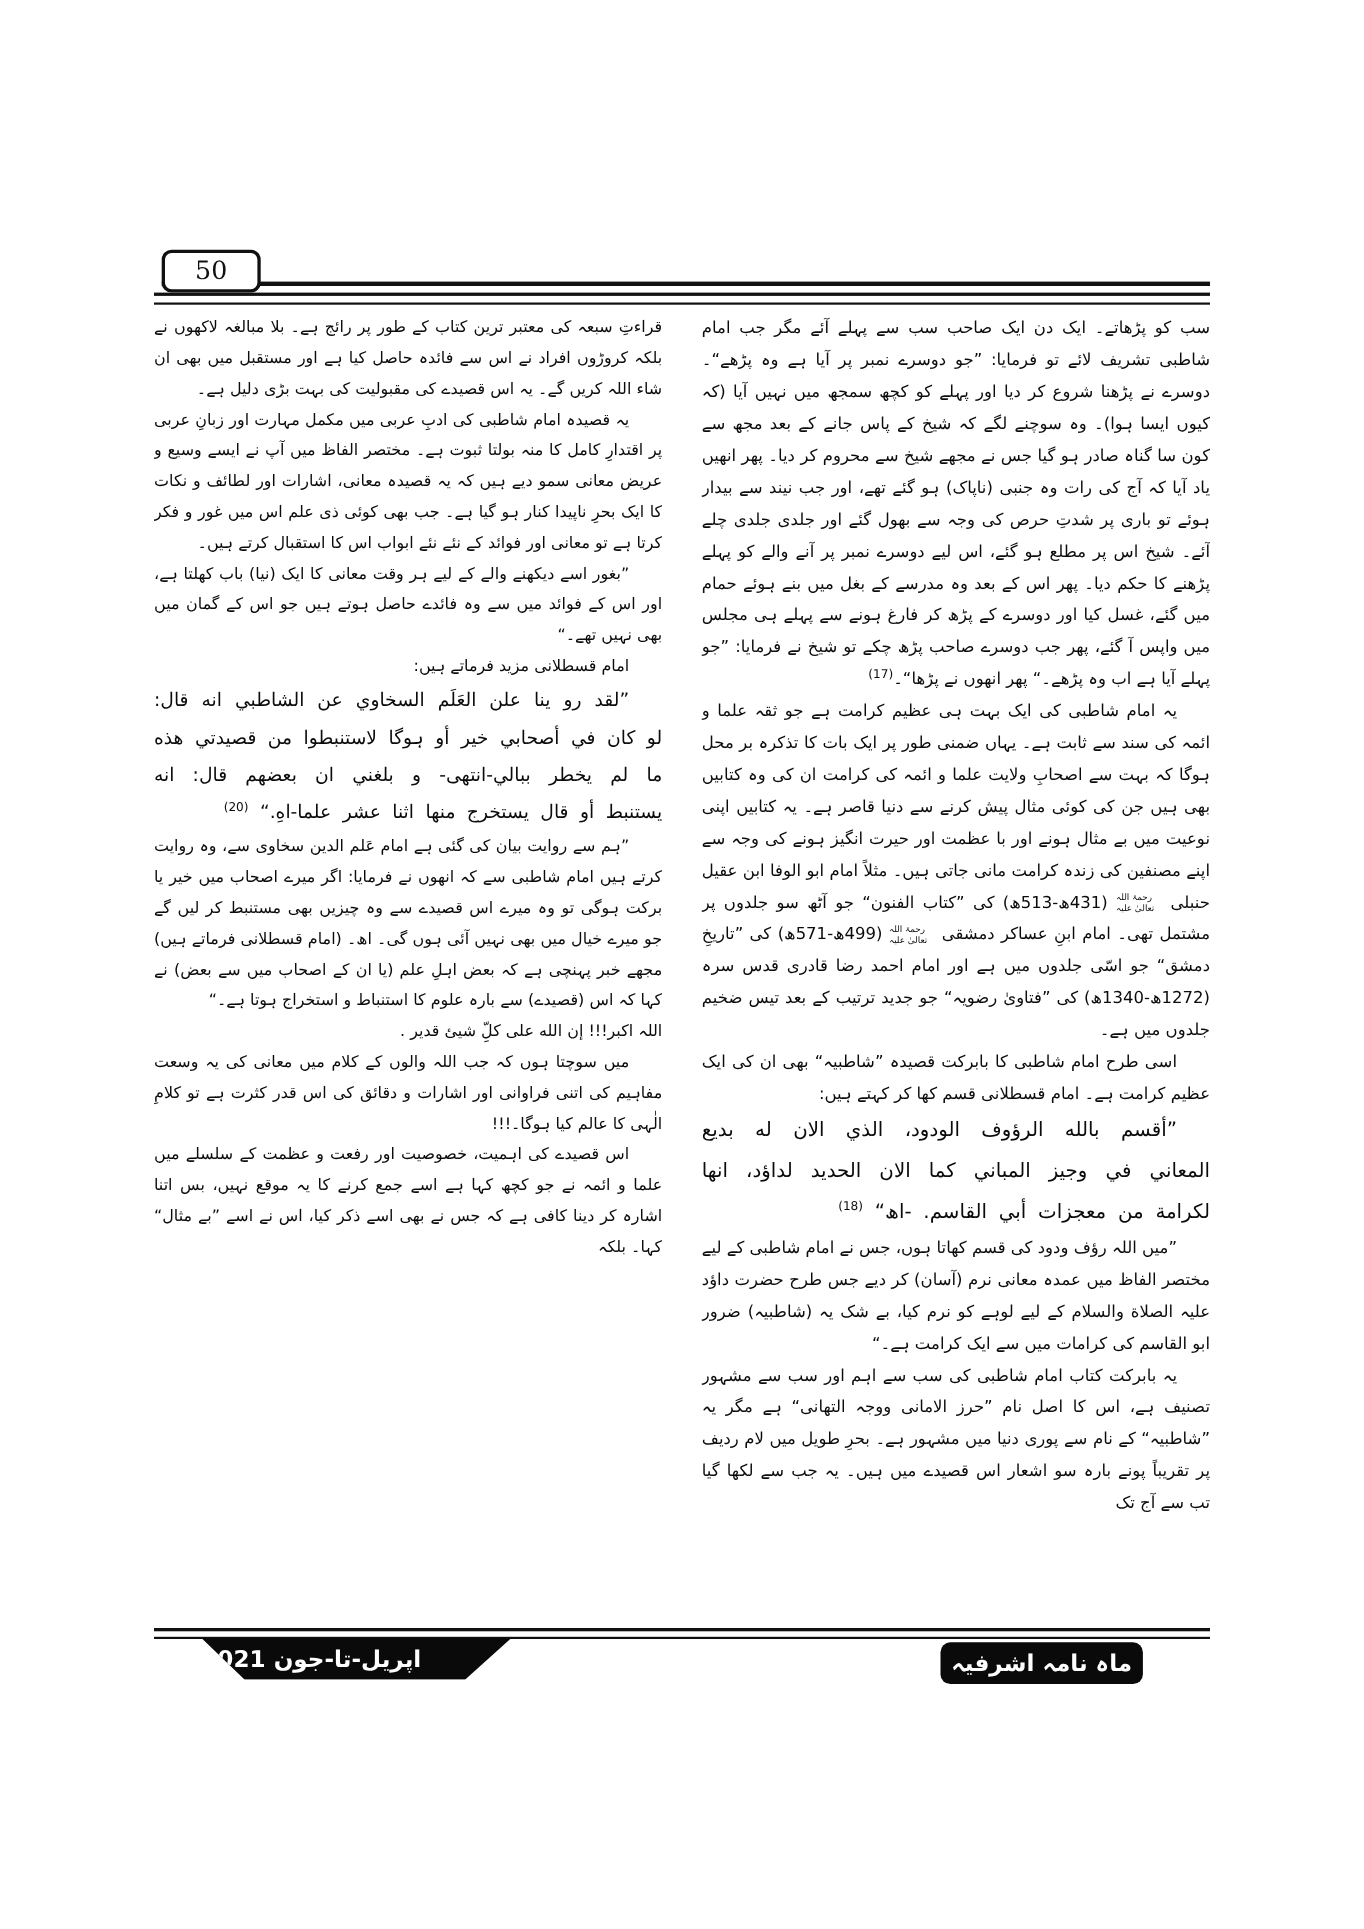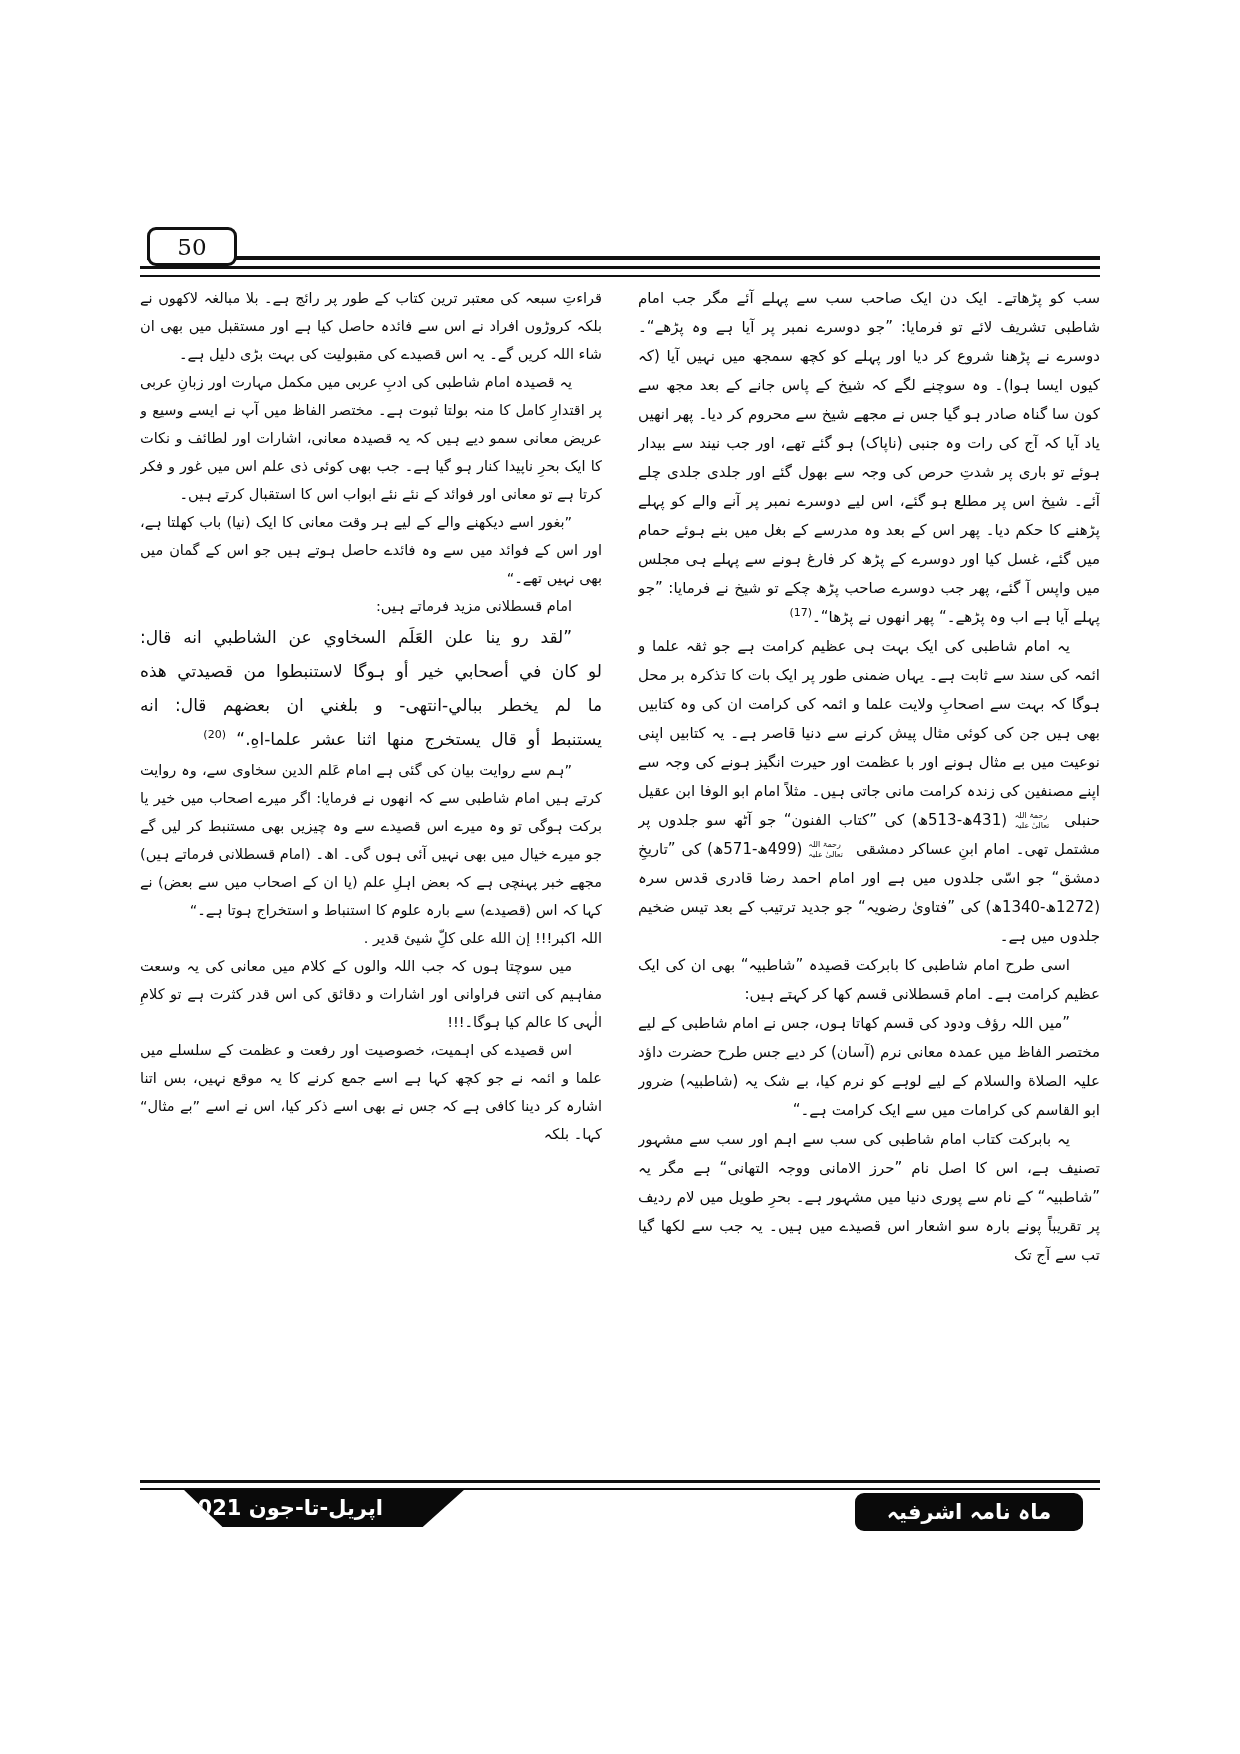--- a/index.html
+++ b/index.html
@@ -63,41 +63,42 @@
   }
   .issue-banner{
     position:absolute;left:183px;top:1489px;width:282px;height:38px;
     background:#0a0a0a;
     -webkit-clip-path:polygon(0 0,100% 0,85% 100%,14% 100%);
     clip-path:polygon(0 0,100% 0,85% 100%,14% 100%);
     color:#fff;display:flex;align-items:center;justify-content:flex-end;
     font-size:21px;font-weight:bold;direction:rtl;
   }
   .magazine-badge{
-    position:absolute;left:855px;top:1493px;width:228px;height:38px;
+    position:absolute;left:855px;top:1493px;width:184px;height:38px;
     background:#0a0a0a;border-radius:9px;
     color:#fff;display:flex;align-items:center;justify-content:center;
     font-size:21px;font-weight:bold;direction:rtl;
   }
 </style>
 </head>
 <body>
 
 <div class="page">
 
   <div class="header-mid-rule"></div>
   <div class="header-double-rule"></div>
   <div class="pagenum-box">
     <span>50</span>
   </div>
 
   <section class="col col-right">
     <p class="flush"><span>سب کو پڑھاتے۔ ایک دن ایک صاحب سب سے پہلے آئے مگر جب امام شاطبی تشریف لائے تو فرمایا: ”جو دوسرے نمبر پر آیا ہے وہ پڑھے“۔ دوسرے نے پڑھنا شروع کر دیا اور پہلے کو کچھ سمجھ میں نہیں آیا (کہ کیوں ایسا ہوا)۔ وہ سوچنے لگے کہ شیخ کے پاس جانے کے بعد مجھ سے کون سا گناہ صادر ہو گیا جس نے مجھے شیخ سے محروم کر دیا۔ پھر انھیں یاد آیا کہ آج کی رات وہ جنبی (ناپاک) ہو گئے تھے، اور جب نیند سے بیدار ہوئے تو باری پر شدتِ حرص کی وجہ سے بھول گئے اور جلدی جلدی چلے آئے۔ شیخ اس پر مطلع ہو گئے، اس لیے دوسرے نمبر پر آنے والے کو پہلے پڑھنے کا حکم دیا۔ پھر اس کے بعد وہ مدرسے کے بغل میں بنے ہوئے حمام میں گئے، غسل کیا اور دوسرے کے پڑھ کر فارغ ہونے سے پہلے ہی مجلس میں واپس آ گئے، پھر جب دوسرے صاحب پڑھ چکے تو شیخ نے فرمایا: ”جو پہلے آیا ہے اب وہ پڑھے۔“ پھر انھوں نے پڑھا“۔</span><sup class="footnote">(17)</sup></p>
     <p class="para"><span>یہ امام شاطبی کی ایک بہت ہی عظیم کرامت ہے جو ثقہ علما و ائمہ کی سند سے ثابت ہے۔ یہاں ضمنی طور پر ایک بات کا تذکرہ بر محل ہوگا کہ بہت سے اصحابِ ولایت علما و ائمہ کی کرامت ان کی وہ کتابیں بھی ہیں جن کی کوئی مثال پیش کرنے سے دنیا قاصر ہے۔ یہ کتابیں اپنی نوعیت میں بے مثال ہونے اور با عظمت اور حیرت انگیز ہونے کی وجہ سے اپنے مصنفین کی زندہ کرامت مانی جاتی ہیں۔ مثلاً امام ابو الوفا ابن عقیل حنبلی </span><span class="seal">رحمۃ اللہ تعالیٰ علیہ</span><span> (431ھ-513ھ) کی ”کتاب الفنون“ جو آٹھ سو جلدوں پر مشتمل تھی۔ امام ابنِ عساکر دمشقی </span><span class="seal">رحمۃ اللہ تعالیٰ علیہ</span><span> (499ھ-571ھ) کی ”تاریخِ دمشق“ جو اسّی جلدوں میں ہے اور امام احمد رضا قادری قدس سرہ (1272ھ-1340ھ) کی ”فتاویٰ رضویہ“ جو جدید ترتیب کے بعد تیس ضخیم جلدوں میں ہے۔</span></p>
     <p class="para"><span>اسی طرح امام شاطبی کا بابرکت قصیدہ ”شاطبیہ“ بھی ان کی ایک عظیم کرامت ہے۔ امام قسطلانی قسم کھا کر کہتے ہیں:</span></p>
+    <p class="para arabic"><span>”أقسم بالله الرؤوف الودود، الذي الان له بديع المعاني في وجيز المباني كما الان الحديد لداؤد، انها لكرامة من معجزات أبي القاسم. -اھ“</span> <sup class="footnote">(18)</sup></p>
     <p class="para"><span>”میں اللہ رؤف ودود کی قسم کھاتا ہوں، جس نے امام شاطبی کے لیے مختصر الفاظ میں عمدہ معانی نرم (آسان) کر دیے جس طرح حضرت داؤد علیہ الصلاة والسلام کے لیے لوہے کو نرم کیا، بے شک یہ (شاطبیہ) ضرور ابو القاسم کی کرامات میں سے ایک کرامت ہے۔“</span></p>
     <p class="para"><span>یہ بابرکت کتاب امام شاطبی کی سب سے اہم اور سب سے مشہور تصنیف ہے، اس کا اصل نام ”حرز الامانی ووجہ التھانی“ ہے مگر یہ ”شاطبیہ“ کے نام سے پوری دنیا میں مشہور ہے۔ بحرِ طویل میں لام ردیف پر تقریباً پونے بارہ سو اشعار اس قصیدے میں ہیں۔ یہ جب سے لکھا گیا تب سے آج تک</span></p>
   </section>
 
   <section class="col col-left">
     <p class="flush"><span>قراءتِ سبعہ کی معتبر ترین کتاب کے طور پر رائج ہے۔ بلا مبالغہ لاکھوں نے بلکہ کروڑوں افراد نے اس سے فائدہ حاصل کیا ہے اور مستقبل میں بھی ان شاء اللہ کریں گے۔ یہ اس قصیدے کی مقبولیت کی بہت بڑی دلیل ہے۔</span></p>
     <p class="para"><span>یہ قصیدہ امام شاطبی کی ادبِ عربی میں مکمل مہارت اور زبانِ عربی پر اقتدارِ کامل کا منہ بولتا ثبوت ہے۔ مختصر الفاظ میں آپ نے ایسے وسیع و عریض معانی سمو دیے ہیں کہ یہ قصیدہ معانی، اشارات اور لطائف و نکات کا ایک بحرِ ناپیدا کنار ہو گیا ہے۔ جب بھی کوئی ذی علم اس میں غور و فکر کرتا ہے تو معانی اور فوائد کے نئے نئے ابواب اس کا استقبال کرتے ہیں۔</span></p>
     <p class="para"><span>”بغور اسے دیکھنے والے کے لیے ہر وقت معانی کا ایک (نیا) باب کھلتا ہے، اور اس کے فوائد میں سے وہ فائدے حاصل ہوتے ہیں جو اس کے گمان میں بھی نہیں تھے۔“</span></p>
     <p class="para"><span>امام قسطلانی مزید فرماتے ہیں:</span></p>
     <p class="para arabic"><span>”لقد رو ينا علن العَلَم السخاوي عن الشاطبي انه قال: لو كان في أصحابي خير أو ہوگا لاستنبطوا من قصيدتي هذه ما لم يخطر ببالي-انتهى- و بلغني ان بعضهم قال: انه يستنبط أو قال يستخرج منها اثنا عشر علما-اهِ.“</span> <sup class="footnote">(20)</sup></p>

